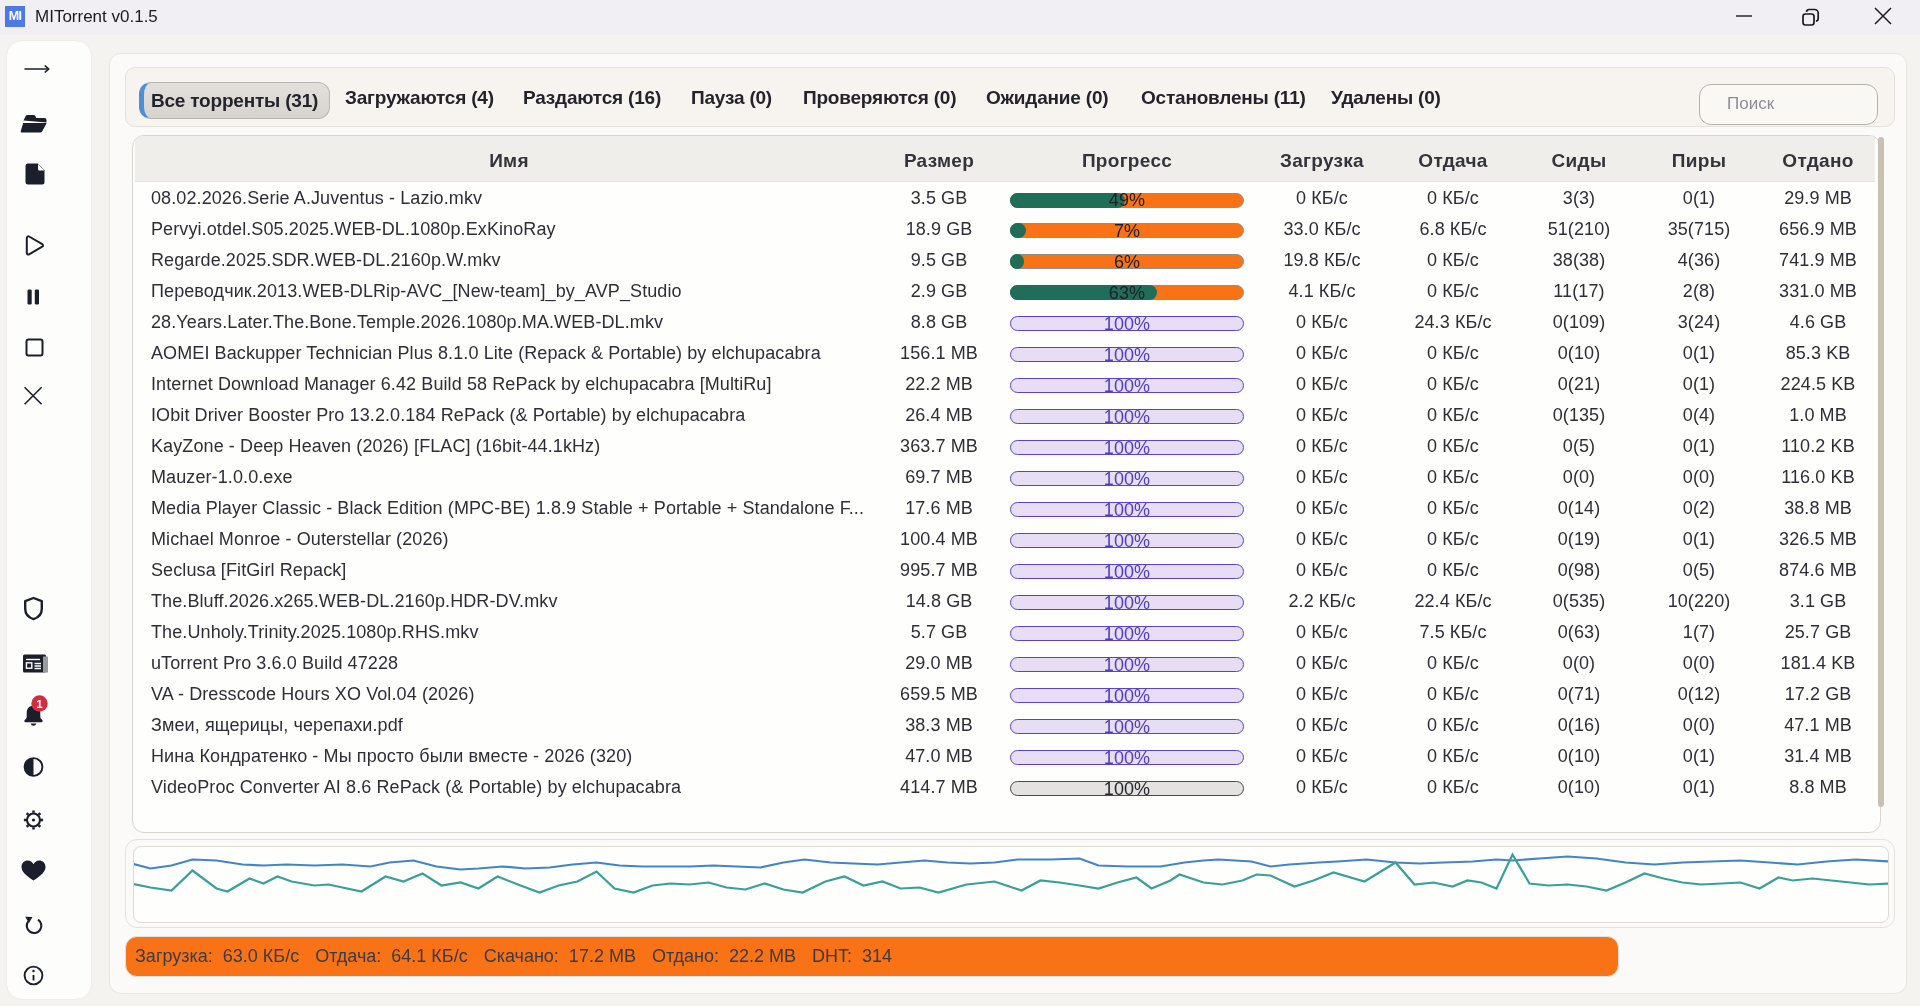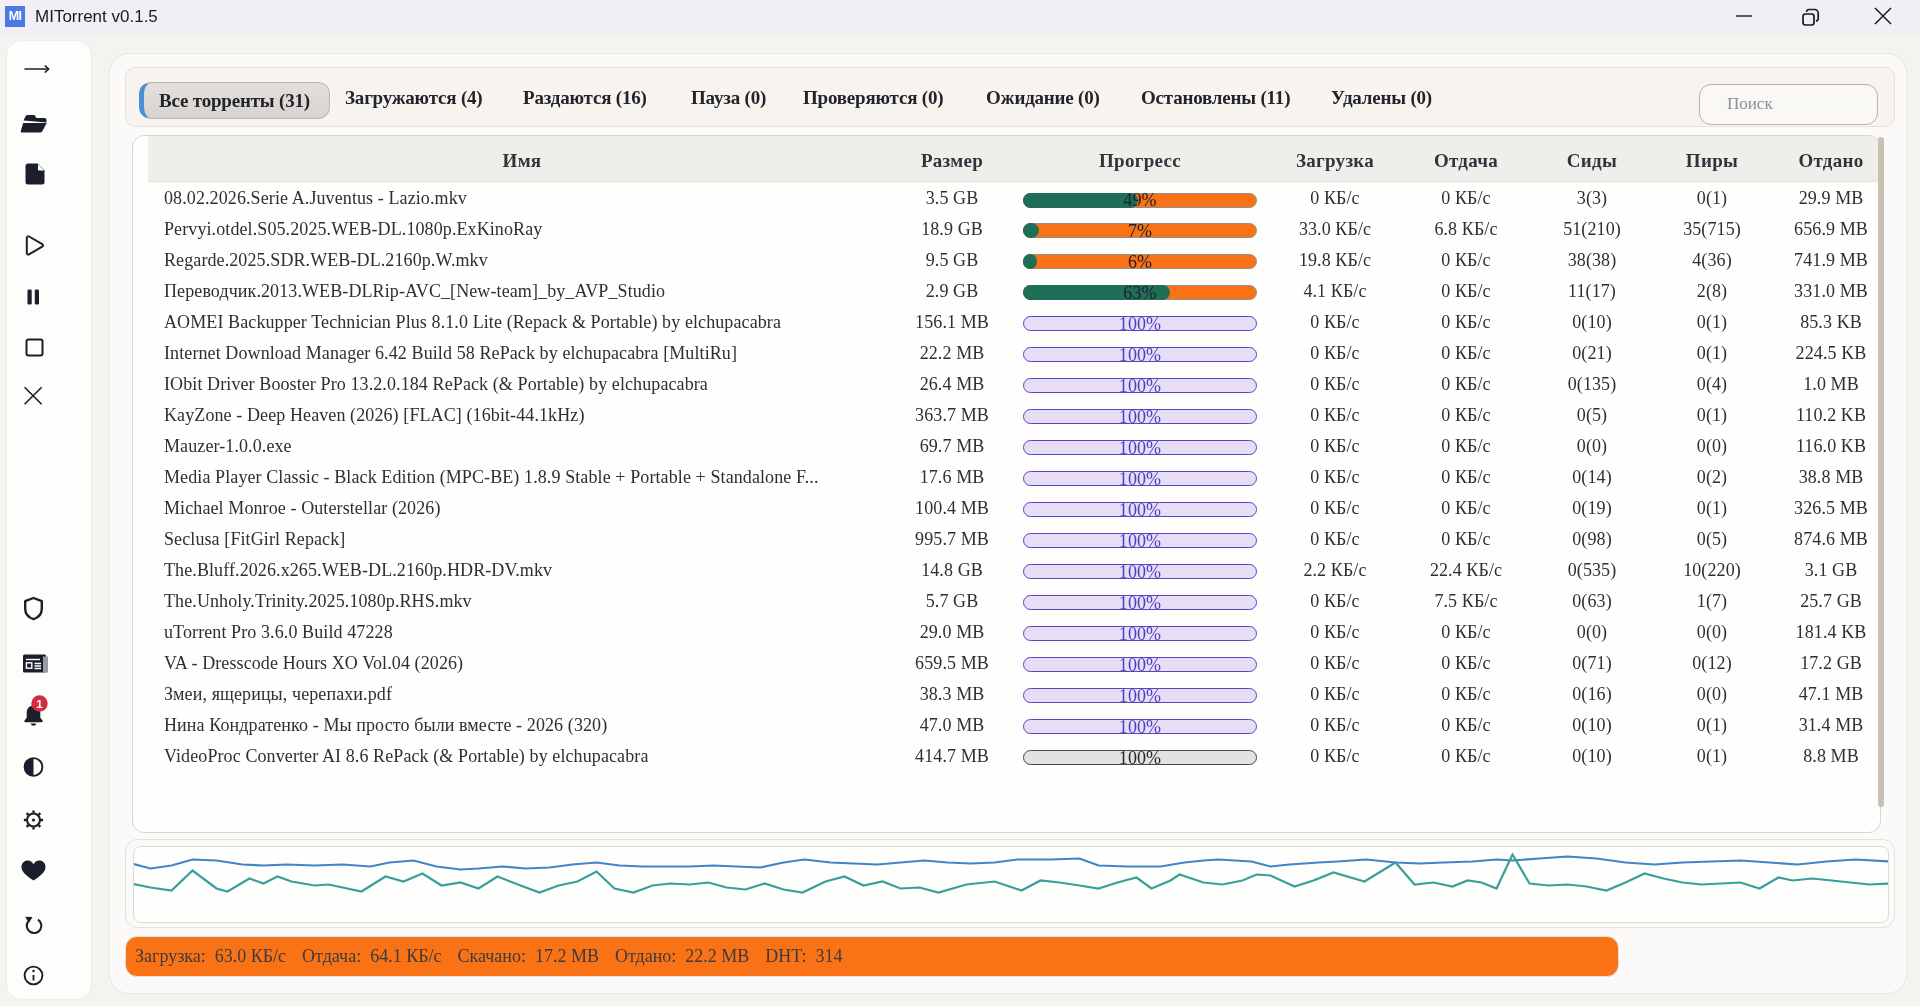--- a/index.html
+++ b/index.html
@@ -7,36 +7,36 @@
 .titlebar { position:absolute; left:0; top:0; width:1920px; height:35px; background:#f2eff4; }
 .logo { position:absolute; left:5px; top:6px; width:20px; height:21px; border-radius:0;
   background:#4b79e6; color:#fff; font-size:12.5px; font-weight:bold; text-align:center;
   line-height:21px; letter-spacing:-0.8px; }
 .apptitle { position:absolute; left:35px; top:7px; font-size:17px; color:#1b1b1b; }
 .winctl { position:absolute; top:0; }
 .sidebar { position:absolute; left:6px; top:40px; width:86px; height:960px; background:#fdfdfc;
   border:1px solid #ececea; border-radius:16px; }
 .icon { position:absolute; }
 .main { position:absolute; left:109px; top:53px; width:1798px; height:941px;
-  background:#fbfaf8; border:1px solid #e9e6e1; border-radius:20px;font-family:Liberation Serif, serif; }
+  background:#fbfaf8; border:1px solid #e9e6e1; border-radius:12px; }
 .tabbar { position:absolute; left:15px; top:13px; width:1770px; height:60px;
   background:#f7f4ef; border:1px solid #e5e1da; border-radius:10px; }
 .tab { position:absolute; top:0; height:60px; line-height:60px; font-weight:bold;
   font-size:19px; color:#23232b; letter-spacing:-0.2px; }
 .activetab { position:absolute; left:13px; top:14px; width:191px; height:37px;
   background:linear-gradient(#e3dfda,#d7d3cf); border:1px solid #b9b5b1;
   border-left:5px solid #4a90d5; border-radius:12px; }
 .activetab span { position:absolute; left:-5px; top:0; width:191px; height:35px; line-height:35px;
   text-align:center; font-weight:bold; font-size:19px; color:#23232b; letter-spacing:-0.2px; }
 .search { position:absolute; right:16px; top:16px; width:179px; height:41px;
   border:1.5px solid #b5b1ac; border-radius:12px; background:#faf8f5;
   font-size:17px; color:#8d8d95; line-height:38px; padding-left:27px; }
 .tablebox { position:absolute; left:22px; top:81px; width:1749px; height:698px;
   background:#fefefd; border:1px solid #d9d6d1; border-radius:12px; overflow:hidden; }
-table { border-collapse:collapse; table-layout:fixed; width:1740px; margin-left:15px; }
+table { border-collapse:collapse; table-layout:fixed; width:1740px; margin-left:2px; }
 col.c1{width:748px} col.c2{width:112px} col.c3{width:264px} col.c4{width:126px}
 col.c5{width:136px} col.c6{width:116px} col.c7{width:124px} col.c8{width:114px}
 thead td { height:45px; padding-top:5px; background:#f0eeea; font-weight:bold; font-size:19px;
   color:#33333b; text-align:center; letter-spacing:0.3px; border-bottom:1px solid #e4e2de; }
 tbody { font-size:18px; color:#2e2e36; }
 tbody td { height:31px; padding:4px 0 0 0; letter-spacing:0.1px; }
 td.name { padding-left:16px; white-space:nowrap; overflow:hidden; }
 td.c { text-align:center; }
 .bar { position:relative; width:234px; height:15px; margin:2.5px auto 0; background:#f97316;
   border:1px solid #8f8f8f; border-radius:8px; }
@@ -217,20 +217,34 @@
                 <span class="pct">63%</span>
               </div>
             </td>
             <td class="c">4.1 КБ/с</td>
             <td class="c">0 КБ/с</td>
             <td class="c">11(17)</td>
             <td class="c">2(8)</td>
             <td class="c">331.0 MB</td>
           </tr>
 <tr>
+            <td class="name">28.Years.Later.The.Bone.Temple.2026.1080p.MA.WEB-DL.mkv</td>
+            <td class="c">8.8 GB</td>
+            <td class="c">
+              <div class="bar done">
+                <span class="pct">100%</span>
+              </div>
+            </td>
+            <td class="c">0 КБ/с</td>
+            <td class="c">24.3 КБ/с</td>
+            <td class="c">0(109)</td>
+            <td class="c">3(24)</td>
+            <td class="c">4.6 GB</td>
+          </tr>
+<tr>
             <td class="name">AOMEI Backupper Technician Plus 8.1.0 Lite (Repack &amp; Portable) by elchupacabra</td>
             <td class="c">156.1 MB</td>
             <td class="c">
               <div class="bar done">
                 <span class="pct">100%</span>
               </div>
             </td>
             <td class="c">0 КБ/с</td>
             <td class="c">0 КБ/с</td>
             <td class="c">0(10)</td>

